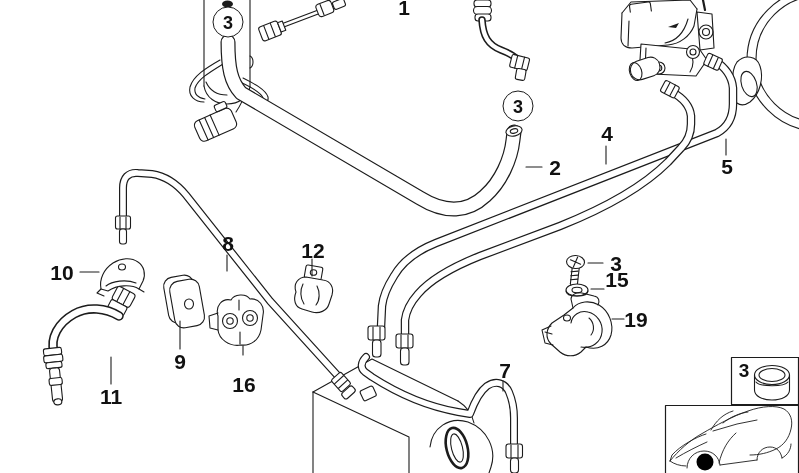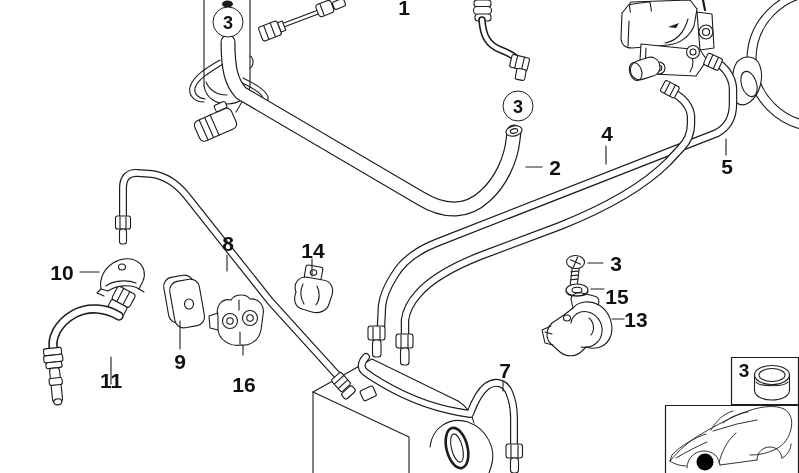--- a/index.html
+++ b/index.html
@@ -308,21 +308,21 @@
   <div class="callout" style="left:404px;top:7px">1</div>
   <div class="callout" style="left:555px;top:167px">2</div>
   <div class="callout circled" style="left:228px;top:22px">3</div>
   <div class="callout circled" style="left:518px;top:106px">3</div>
   <div class="callout" style="left:607px;top:133px">4</div>
   <div class="callout" style="left:727px;top:166px">5</div>
   <div class="callout" style="left:505px;top:370px">7</div>
   <div class="callout" style="left:228px;top:243px">8</div>
   <div class="callout" style="left:180px;top:361px">9</div>
   <div class="callout" style="left:62px;top:272px">10</div>
-  <div class="callout" style="left:111px;top:380px">11</div>
-  <div class="callout" style="left:313px;top:250px">14</div>
-  <div class="callout" style="left:636px;top:319px">13</div>
+  <div class="callout" style="left:111px;top:396px">11</div>
+  <div class="callout" style="left:313px;top:250px">12</div>
+  <div class="callout" style="left:636px;top:319px">19</div>
   <div class="callout" style="left:616px;top:263px">3</div>
-  <div class="callout" style="left:617px;top:296px">15</div>
+  <div class="callout" style="left:617px;top:279px">15</div>
   <div class="callout" style="left:244px;top:384px">16</div>
 
   <div class="inset-label" style="left:744px;top:370px">3</div>
 </div>
 
 </body></html>

